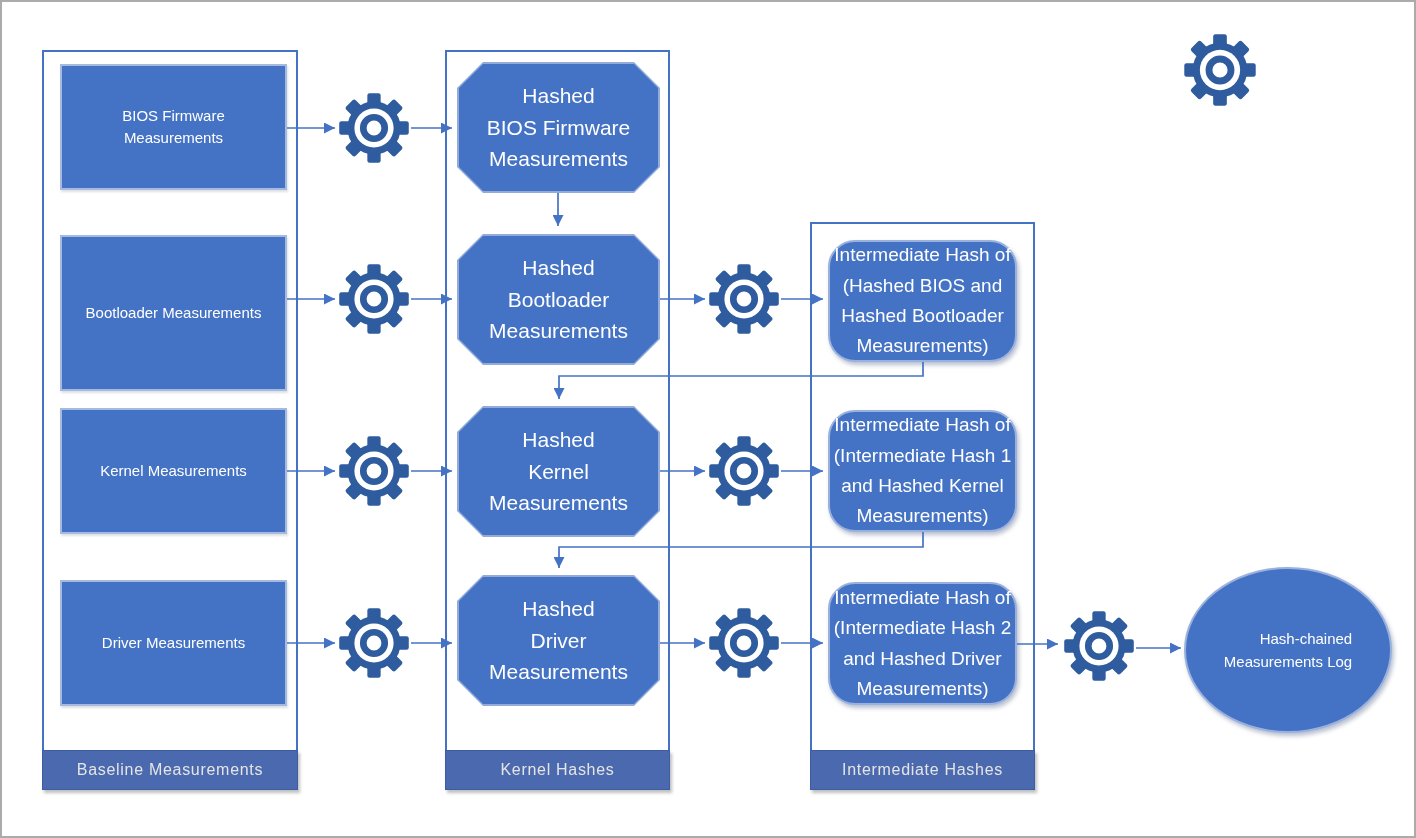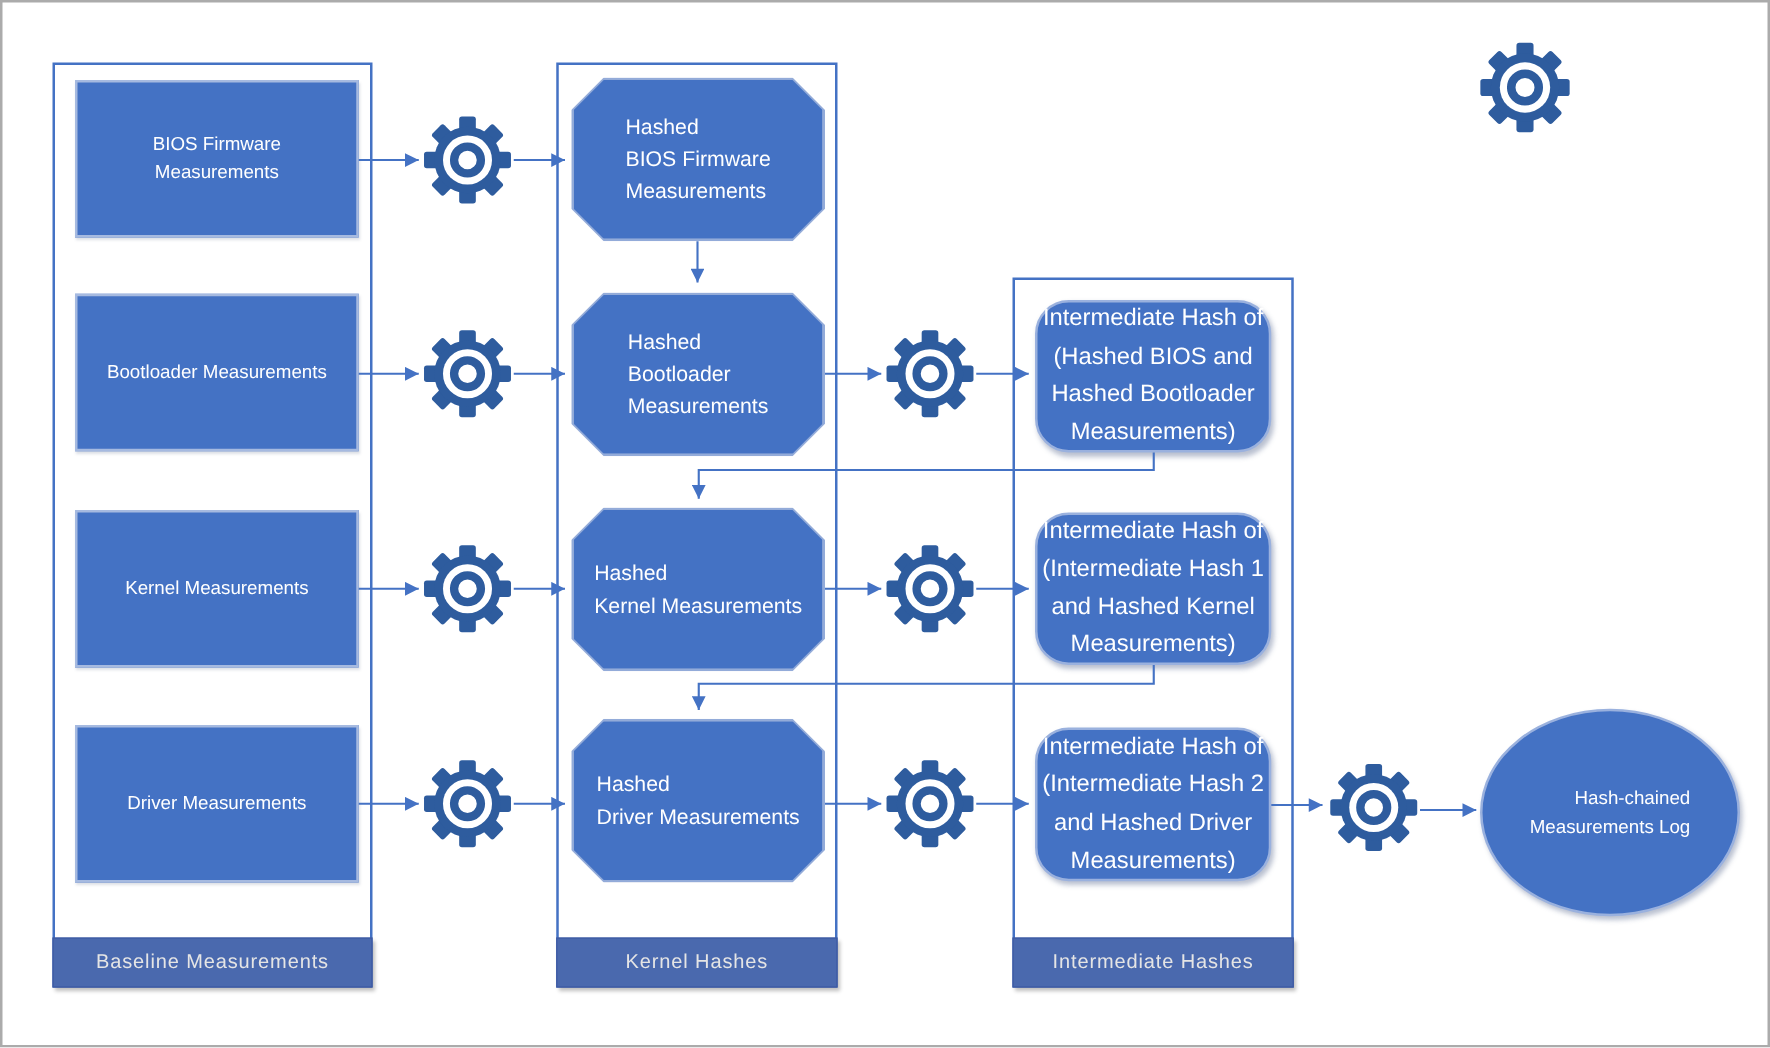--- a/index.html
+++ b/index.html
@@ -18,22 +18,22 @@
           color:#fff; font-size:15px; line-height:1.45;
           box-shadow:1px 2px 2px rgba(120,130,155,0.25); }
 
   .oct-outer { position:absolute; background:#93ABD9;
           clip-path:polygon(26px 0, calc(100% - 26px) 0, 100% 26px, 100% calc(100% - 26px),
                             calc(100% - 26px) 100%, 26px 100%, 0 calc(100% - 26px), 0 26px);
           filter:drop-shadow(1px 2px 2px rgba(90,105,145,0.45)); }
   .oct-inner { position:absolute; inset:2px; background:#4472C4;
           clip-path:polygon(24px 0, calc(100% - 24px) 0, 100% 24px, 100% calc(100% - 24px),
                             calc(100% - 24px) 100%, 24px 100%, 0 calc(100% - 24px), 0 24px);
-          display:flex; align-items:center; justify-content:center; 
-          color:#fff; font-size:17px; line-height:1.5; }
+          display:flex; align-items:center; justify-content:center; text-align:center;
+          color:#fff; font-size:21px; line-height:1.5; }
 
   .round { position:absolute; background:#4472C4; border:2px solid #9AB1DE; border-radius:27px;
           box-sizing:border-box; display:flex; align-items:center; justify-content:center;
           text-align:center; color:#fff; font-size:19px; line-height:1.6;
           box-shadow:2px 3px 4px rgba(100,115,150,0.45); }
 
   .ellipse { position:absolute; background:#4472C4; border:2px solid #9AB1DE; border-radius:50%;
           box-sizing:border-box; display:flex; align-items:center; justify-content:center;
           text-align:center; color:#fff; font-size:15px; line-height:1.55;
           box-shadow:2px 3px 4px rgba(100,115,150,0.45); }
@@ -88,21 +88,21 @@
   <div class="container" style="left:808px; top:220px; width:225px; height:568px;">
     <div class="bar">
       <span class="t">Intermediate Hashes</span>
     </div>
   </div>
 
   <div class="rect" style="left:58px; top:62px; width:227px; height:126px;">
     <span class="t">BIOS Firmware
 Measurements</span>
   </div>
-  <div class="rect" style="left:58px; top:233px; width:227px; height:126px;">
+  <div class="rect" style="left:58px; top:233px; width:227px; height:156px;">
     <span class="t">Bootloader Measurements</span>
   </div>
   <div class="rect" style="left:58px; top:406px; width:227px; height:126px;">
     <span class="t">Kernel Measurements</span>
   </div>
   <div class="rect" style="left:58px; top:578px; width:227px; height:126px;">
     <span class="t">Driver Measurements</span>
   </div>
 
   <div class="oct-outer" style="left:455px; top:60px; width:203px; height:131px;">

